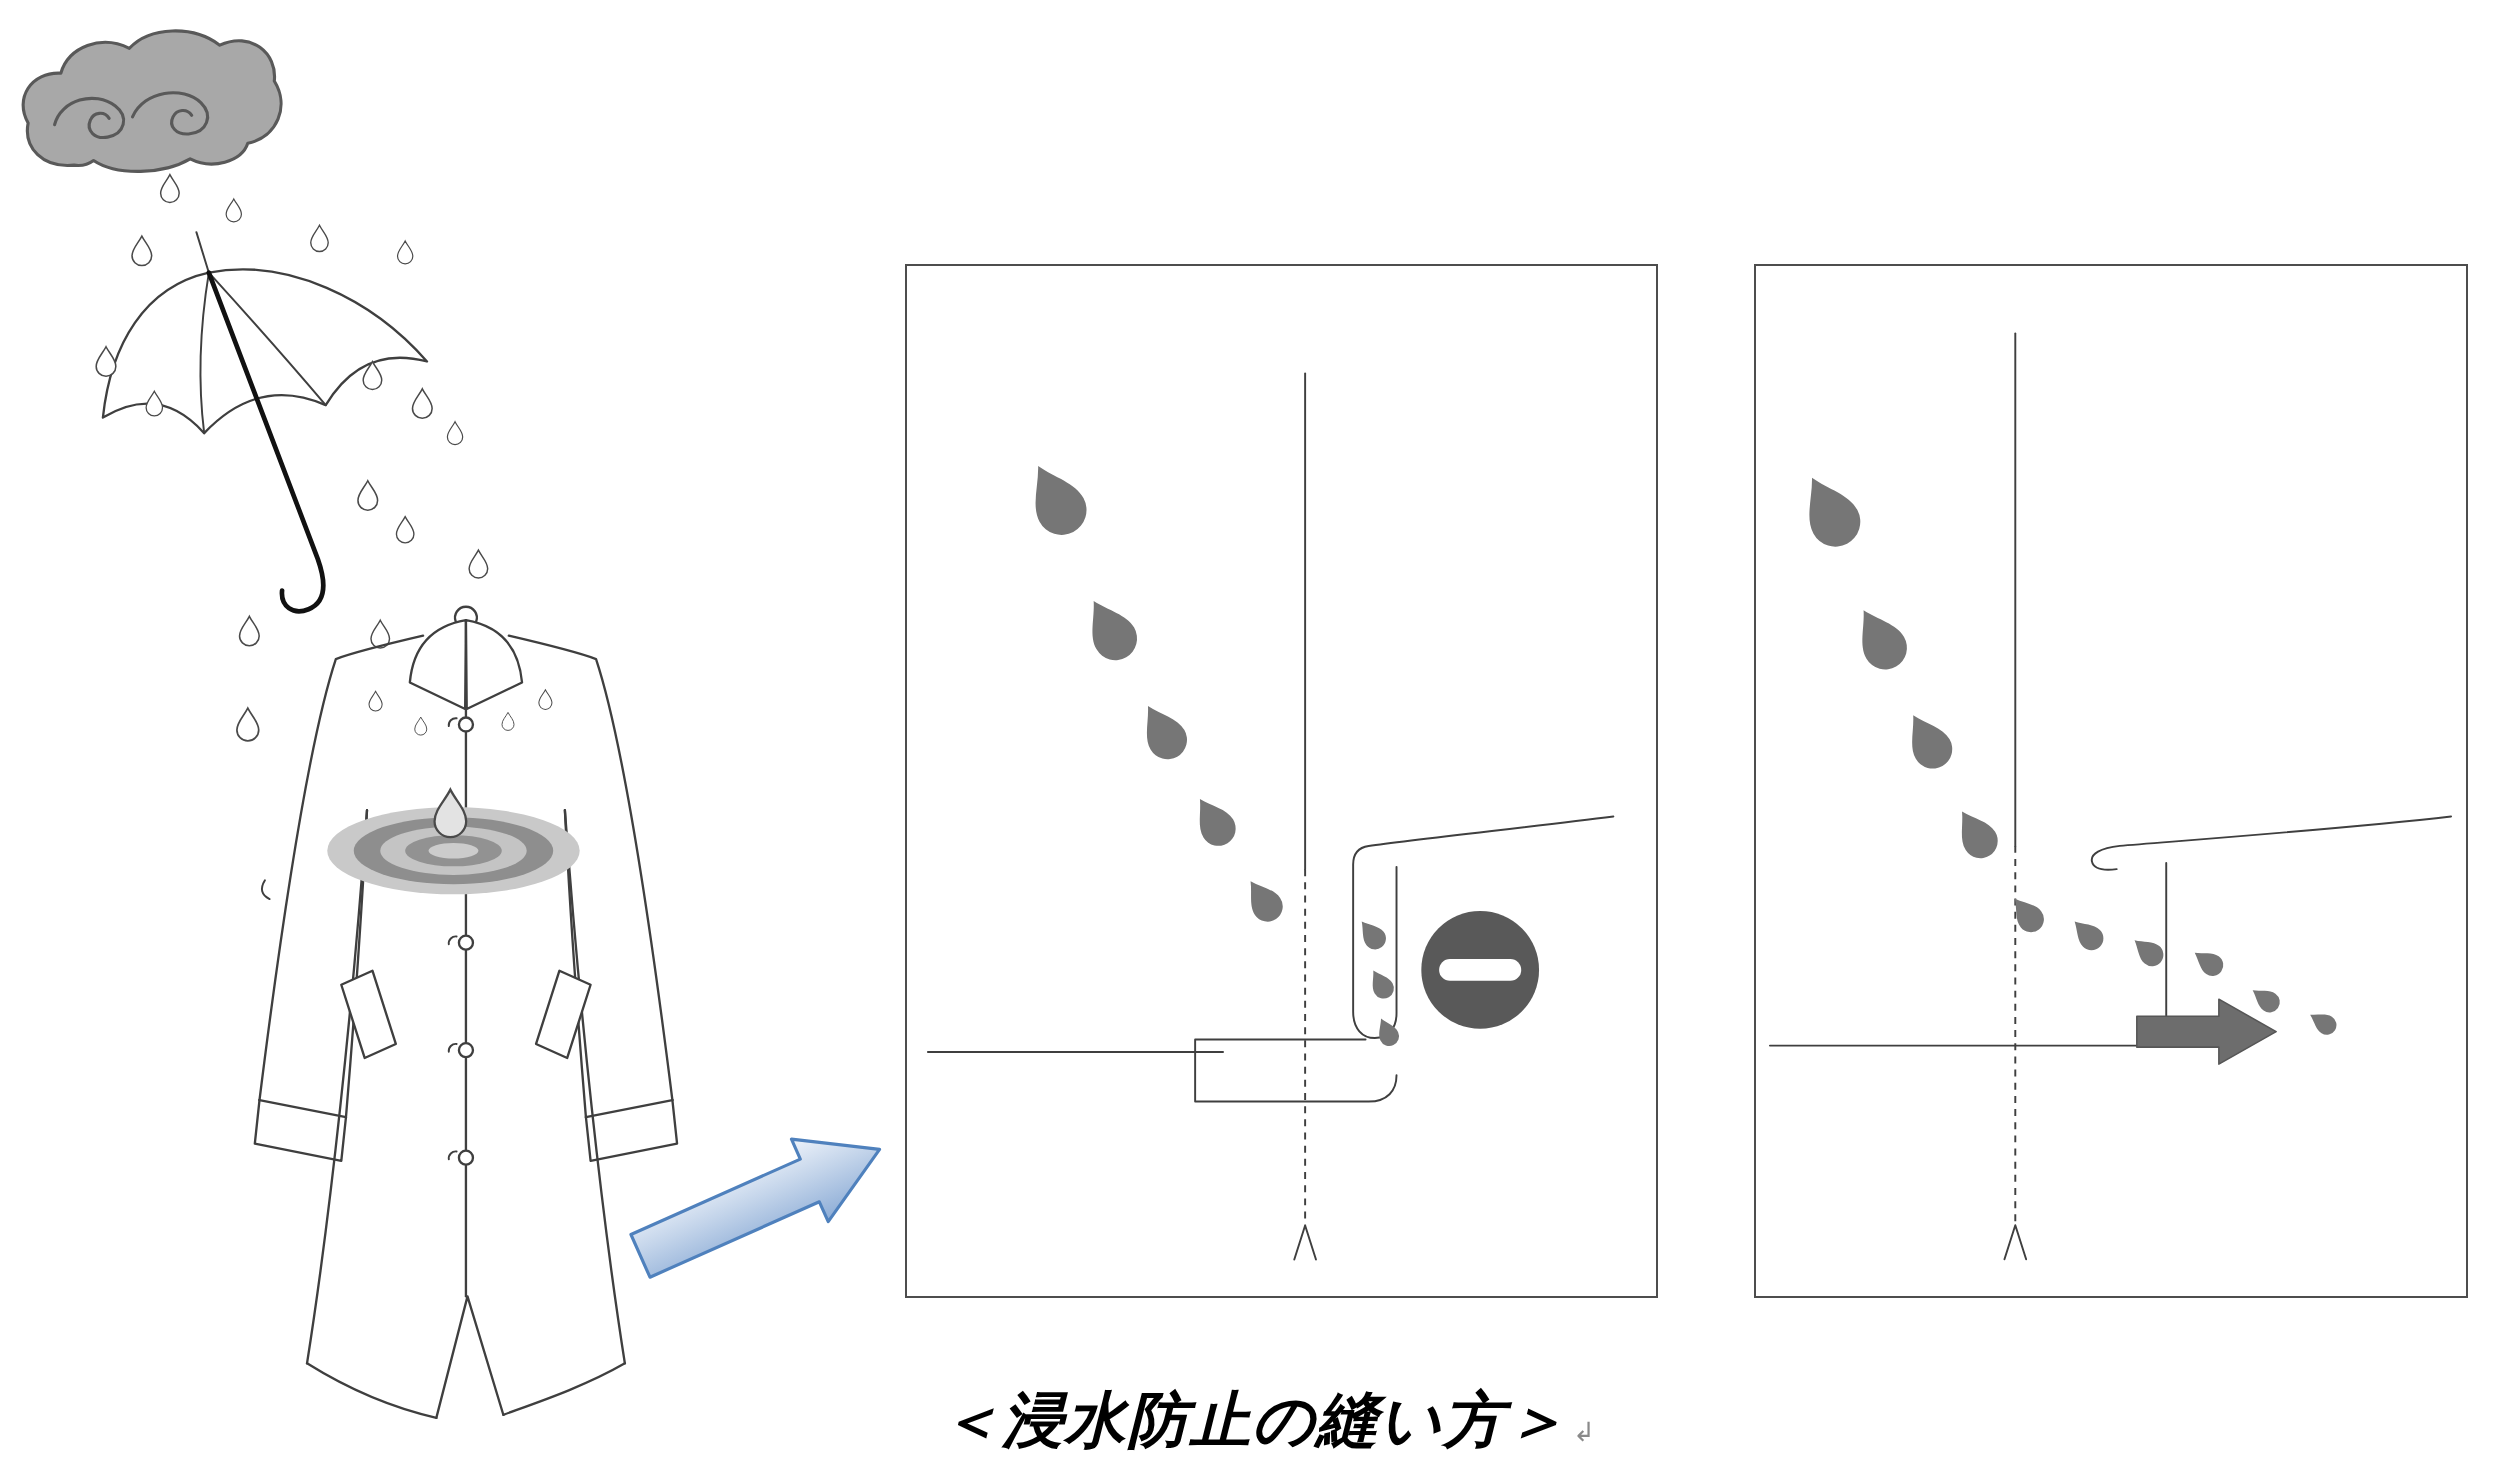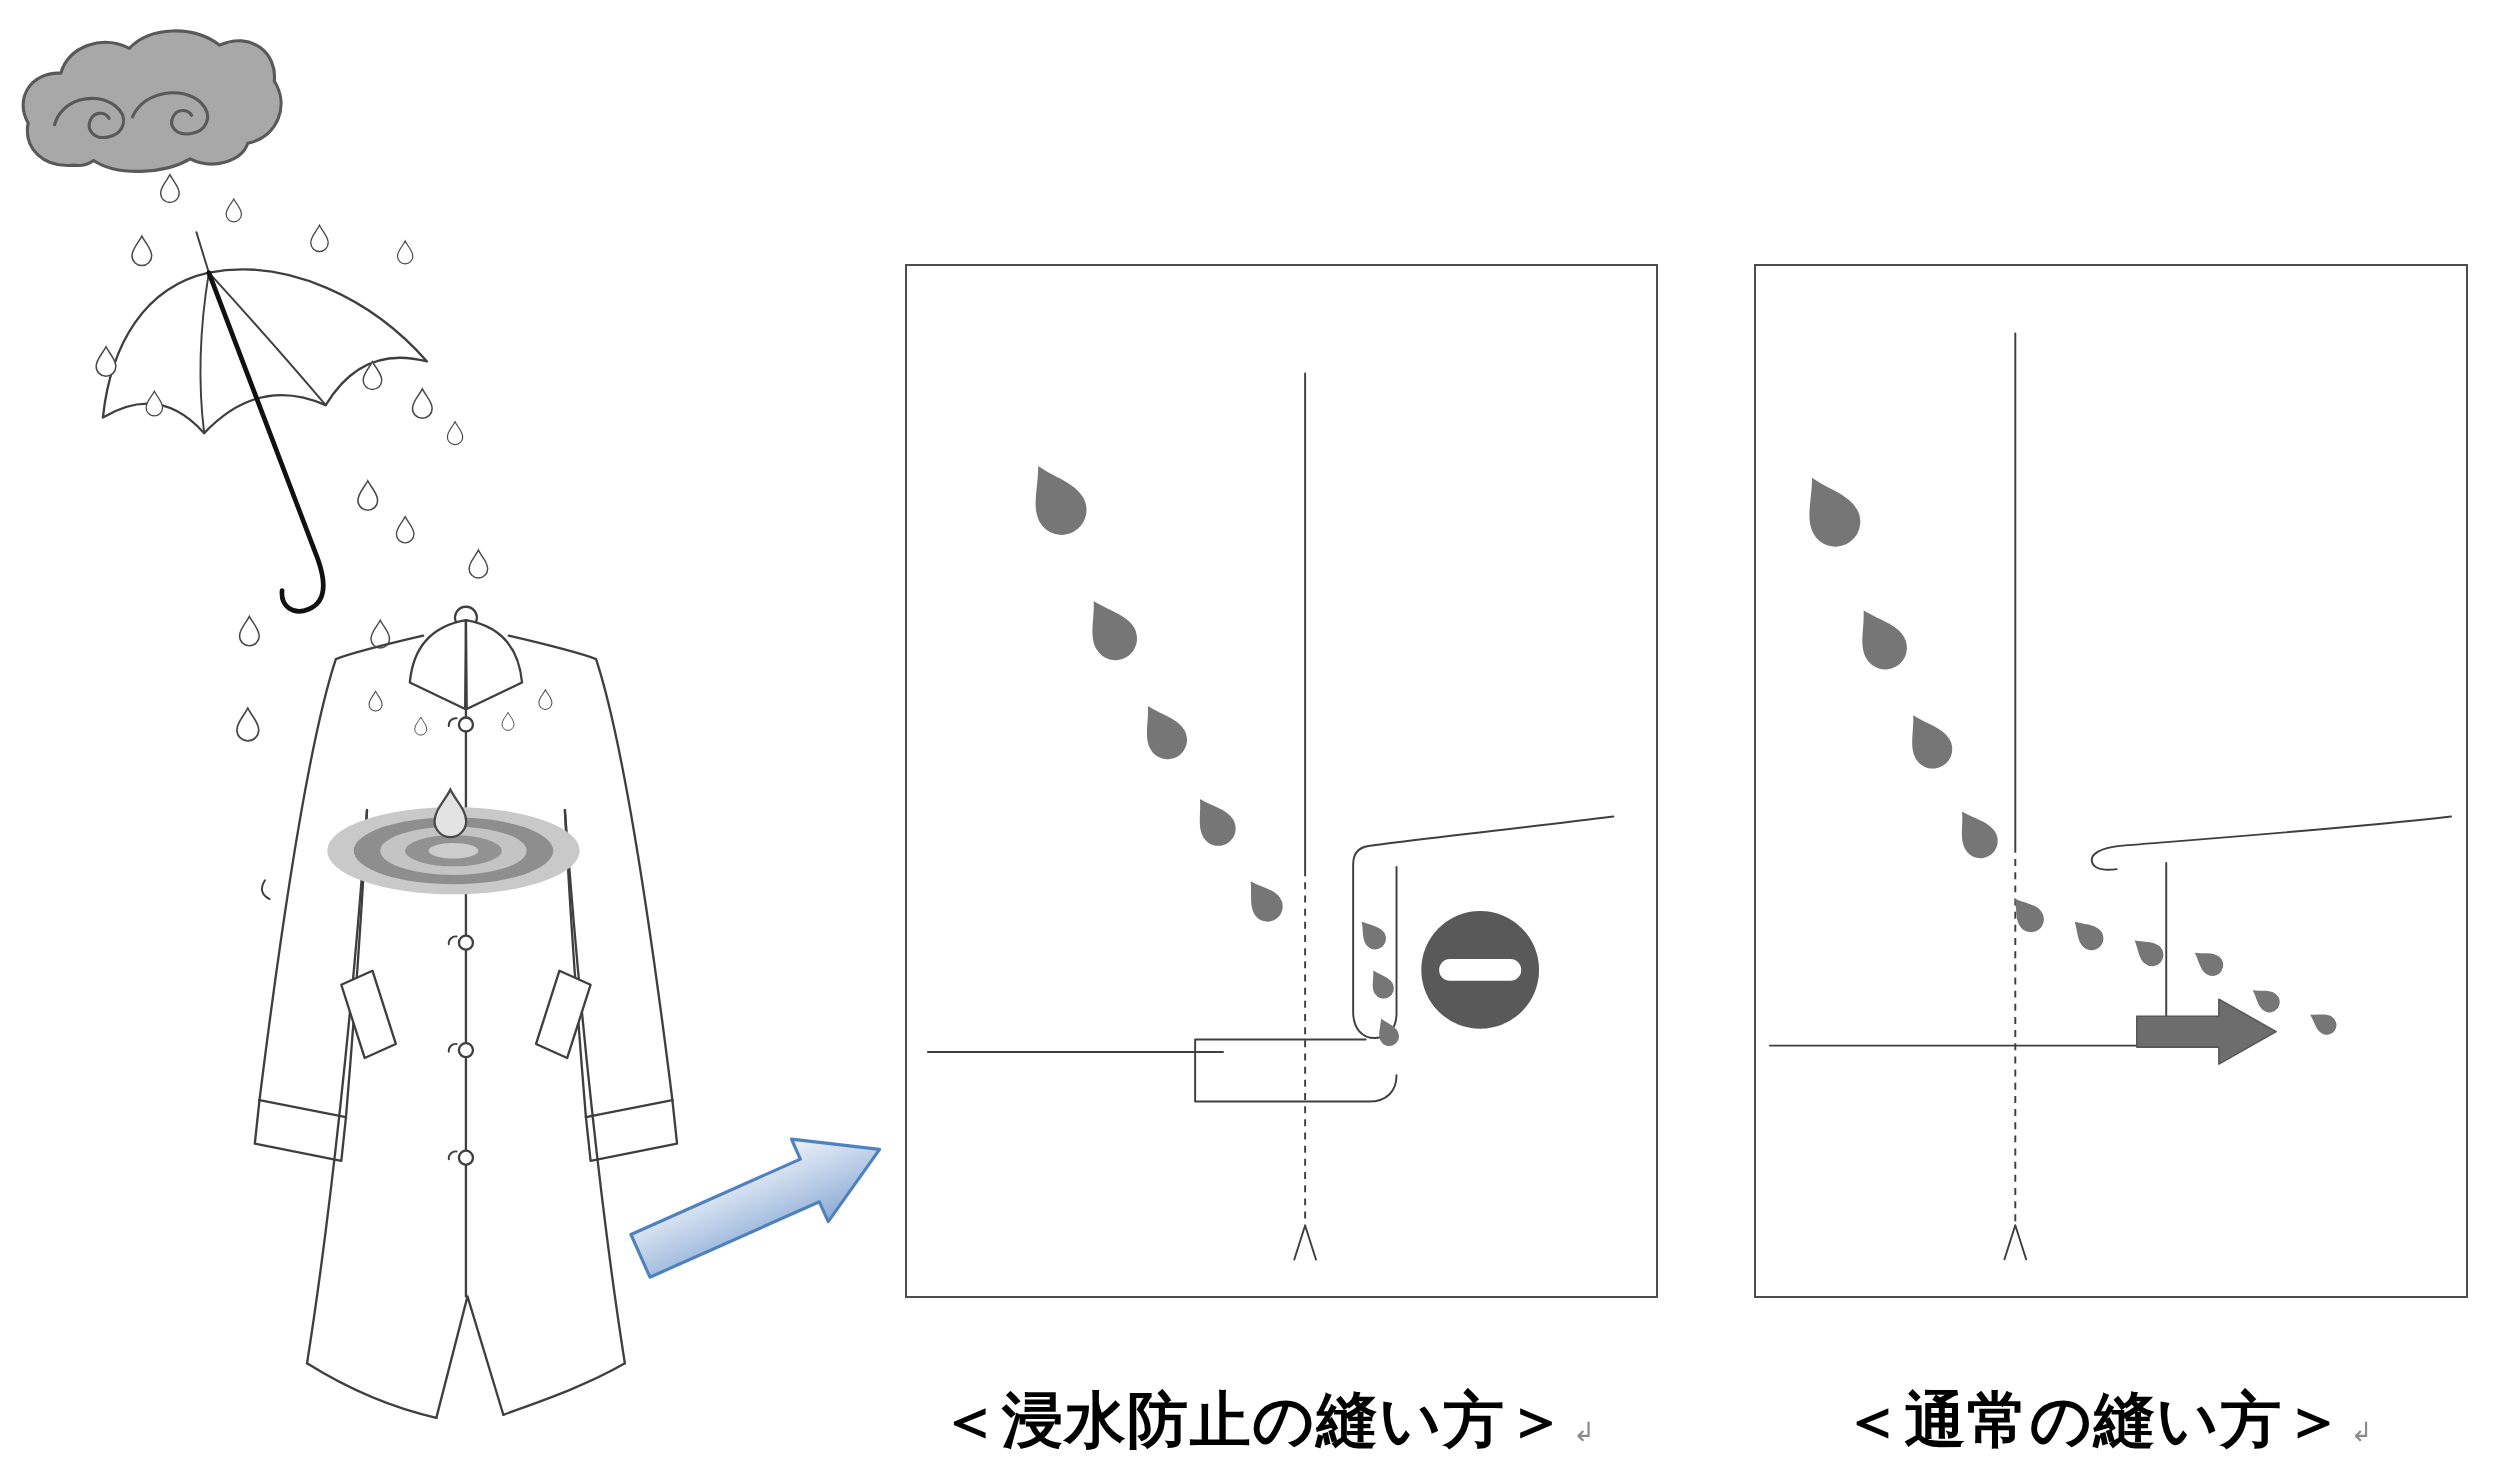--- a/index.html
+++ b/index.html
@@ -2,21 +2,21 @@
 <html style="--line: #3f3f3f; --panel-border: #4d4d4d; --drop-gray: #767676; --drop-outline: #4a4a4a; --cloud-fill: #a8a8a8; --cloud-stroke: #595959; --no-entry: #595959; --flow-arrow: #6d6d6d; --blue-arrow-light: #eef3fa; --blue-arrow-mid: #c3d4ea; --blue-arrow-dark: #8cacd6; --blue-arrow-stroke: #4f81bd;font-size:12.5px"><head>
 <meta charset="utf-8">
 <style>
   * { margin:0; padding:0; box-sizing:border-box; }
   html,body { background:#ffffff; }
   body {
     width:2512px; height:1481px;
     font-family:"Liberation Sans","DejaVu Sans",sans-serif;
     overflow:hidden;
   }
-  .canvas { position:relative; width:2512px; height:1481px; background:#fff; overflow:hidden; }
+  .canvas { position:relative; width:2512px; height:1481px; background:#fff; overflow:hidden;font-style:italic; }
 
   .left-art { position:absolute; left:0; top:0; }
 
   .panel {
     position:absolute; top:264px; height:1034px; background:#fff;
     border:2.3px solid var(--panel-border,#4d4d4d);
   }
   .panel svg { position:absolute; left:0; top:0; display:block; }
   #panel-waterproof { left:905px; width:753px; }
   #panel-normal    { left:1754px; width:714px; }
@@ -220,18 +220,15 @@
         <use href="#dropShape" class="drop-solid" transform="translate(732,976) rotate(-58) scale(0.9)"></use>
       </g>
 
       <polygon class="flow-arrow" points="492,968 598,968 598,946 672,988 598,1030 598,1008 492,1008"></polygon>
     </svg>
   </div>
 
   <div class="caption" id="caption-waterproof">
     <span>＜浸水防止の縫い方＞</span><span class="ret">↲</span>
   </div>
-  <div class="caption" id="caption-normal">
-    <span>＜通常の縫い方＞</span><span class="ret">↲</span>
-  </div>
 
 </div>
 
 
 </body></html>

